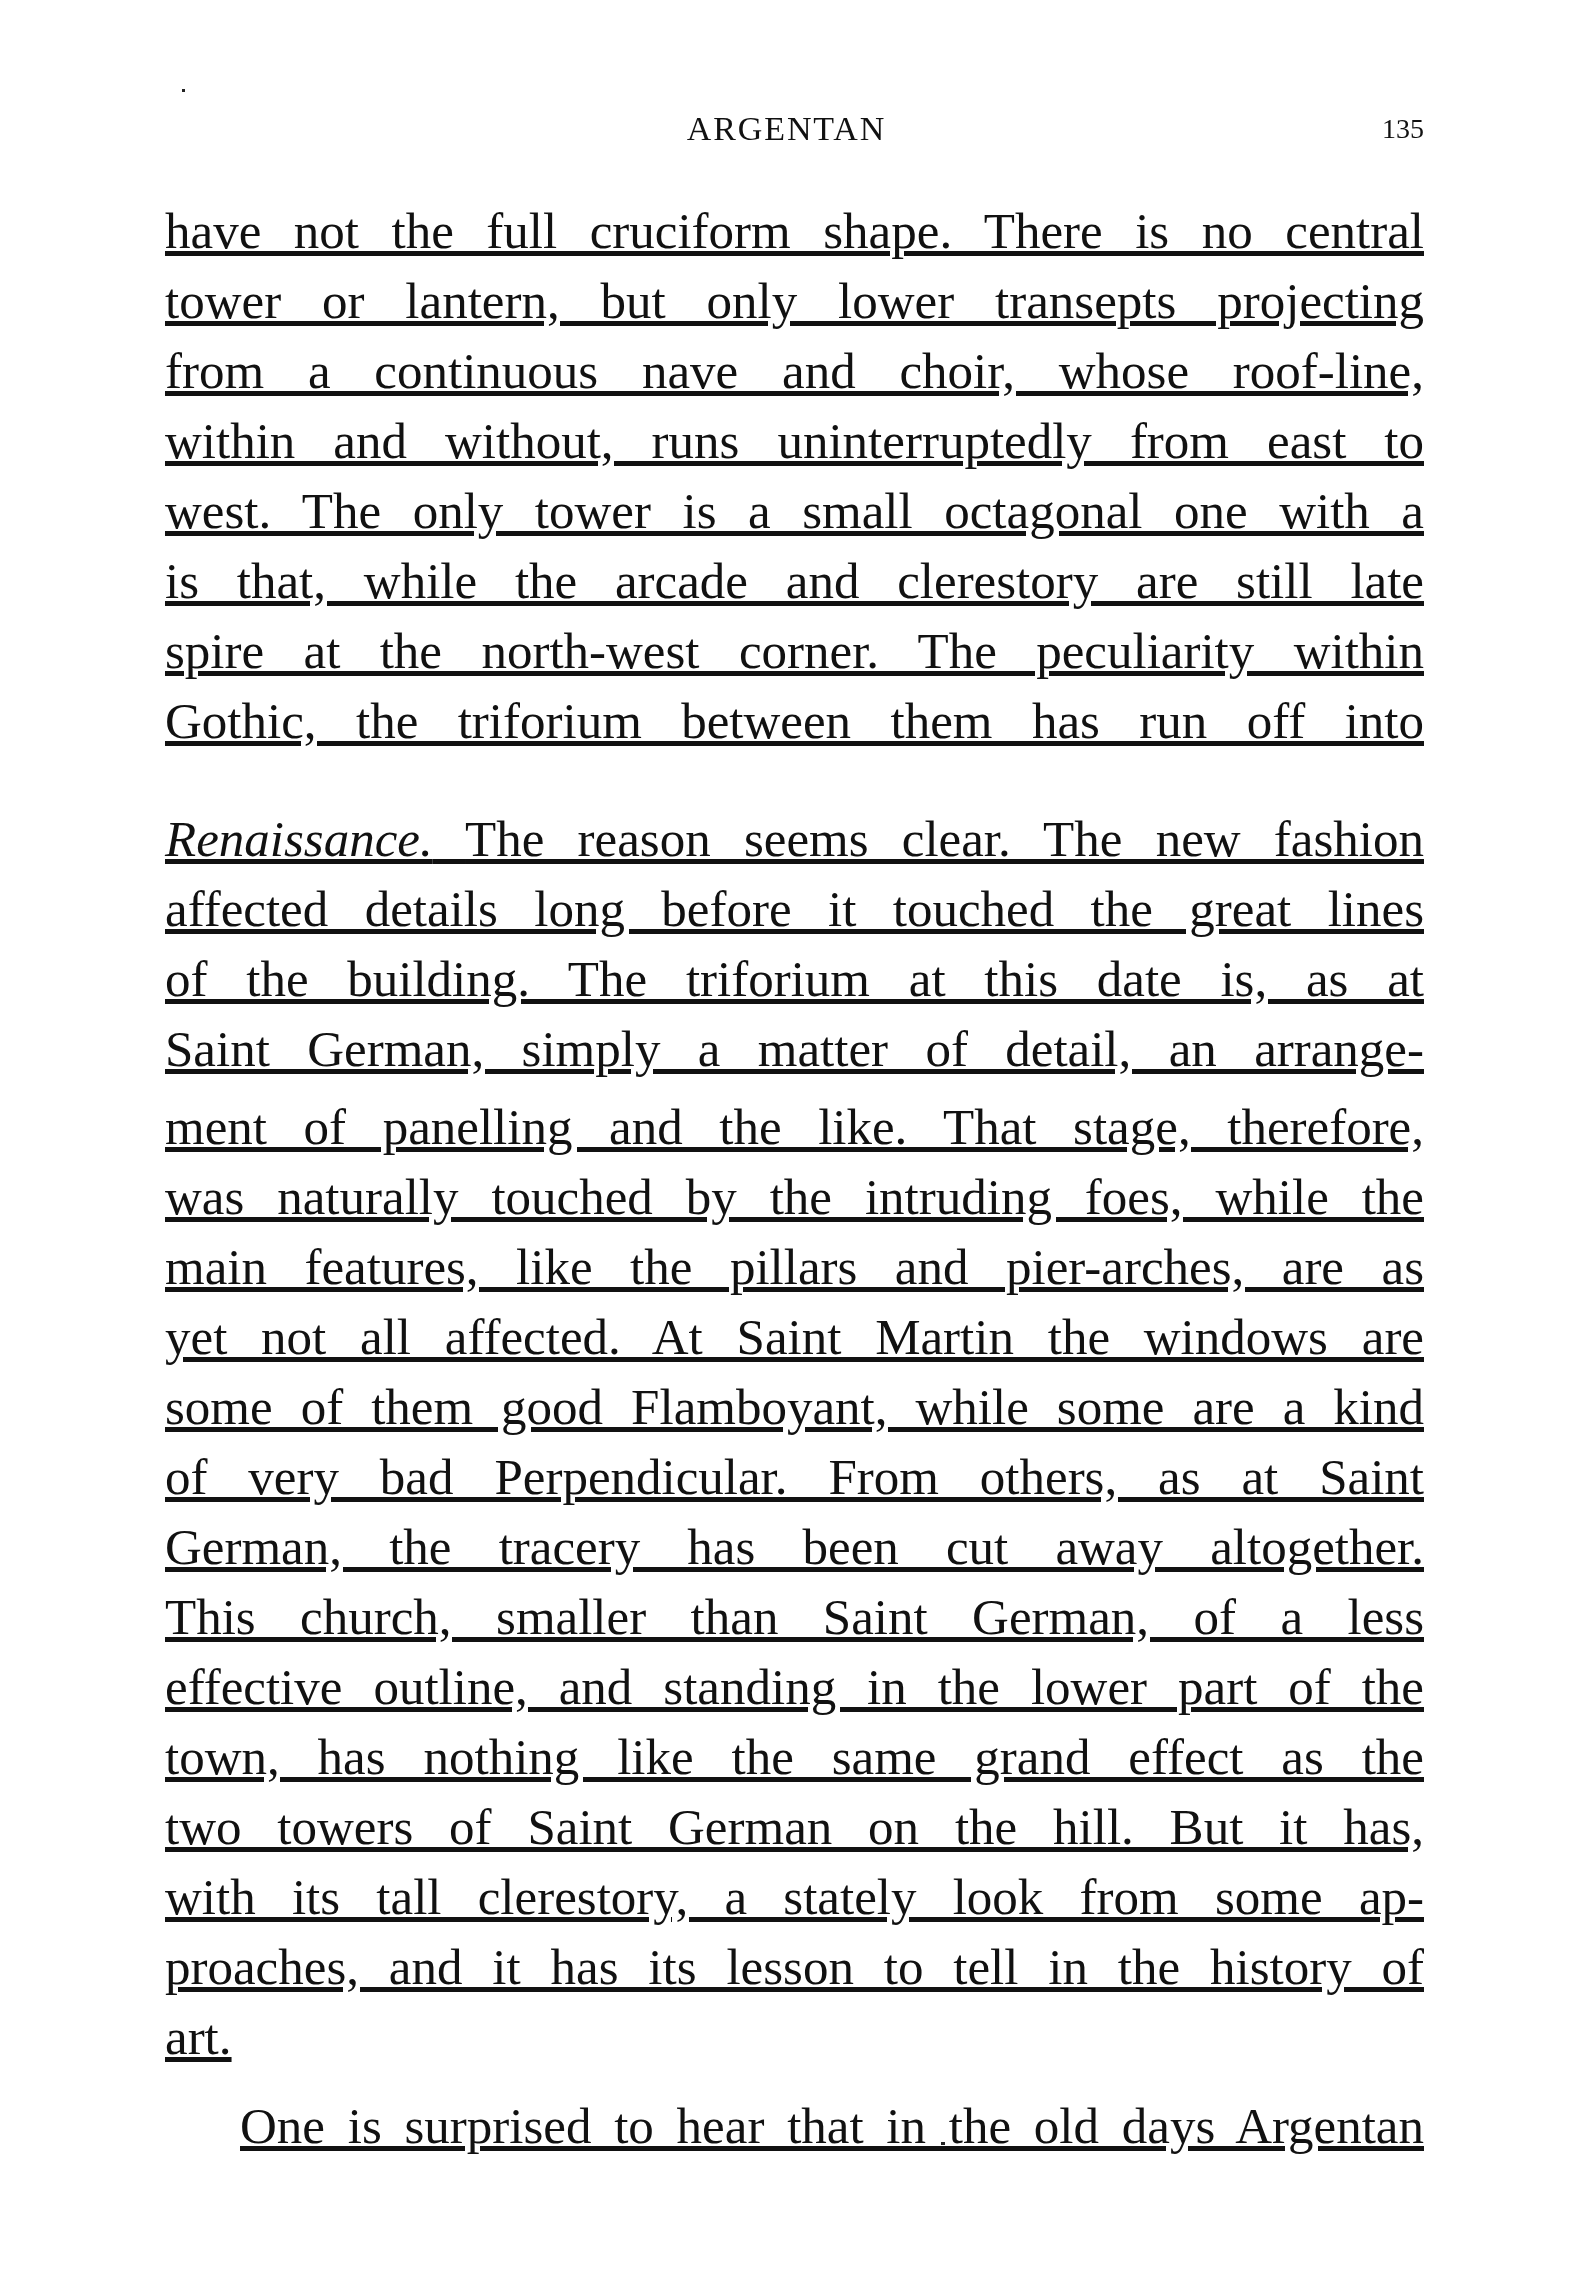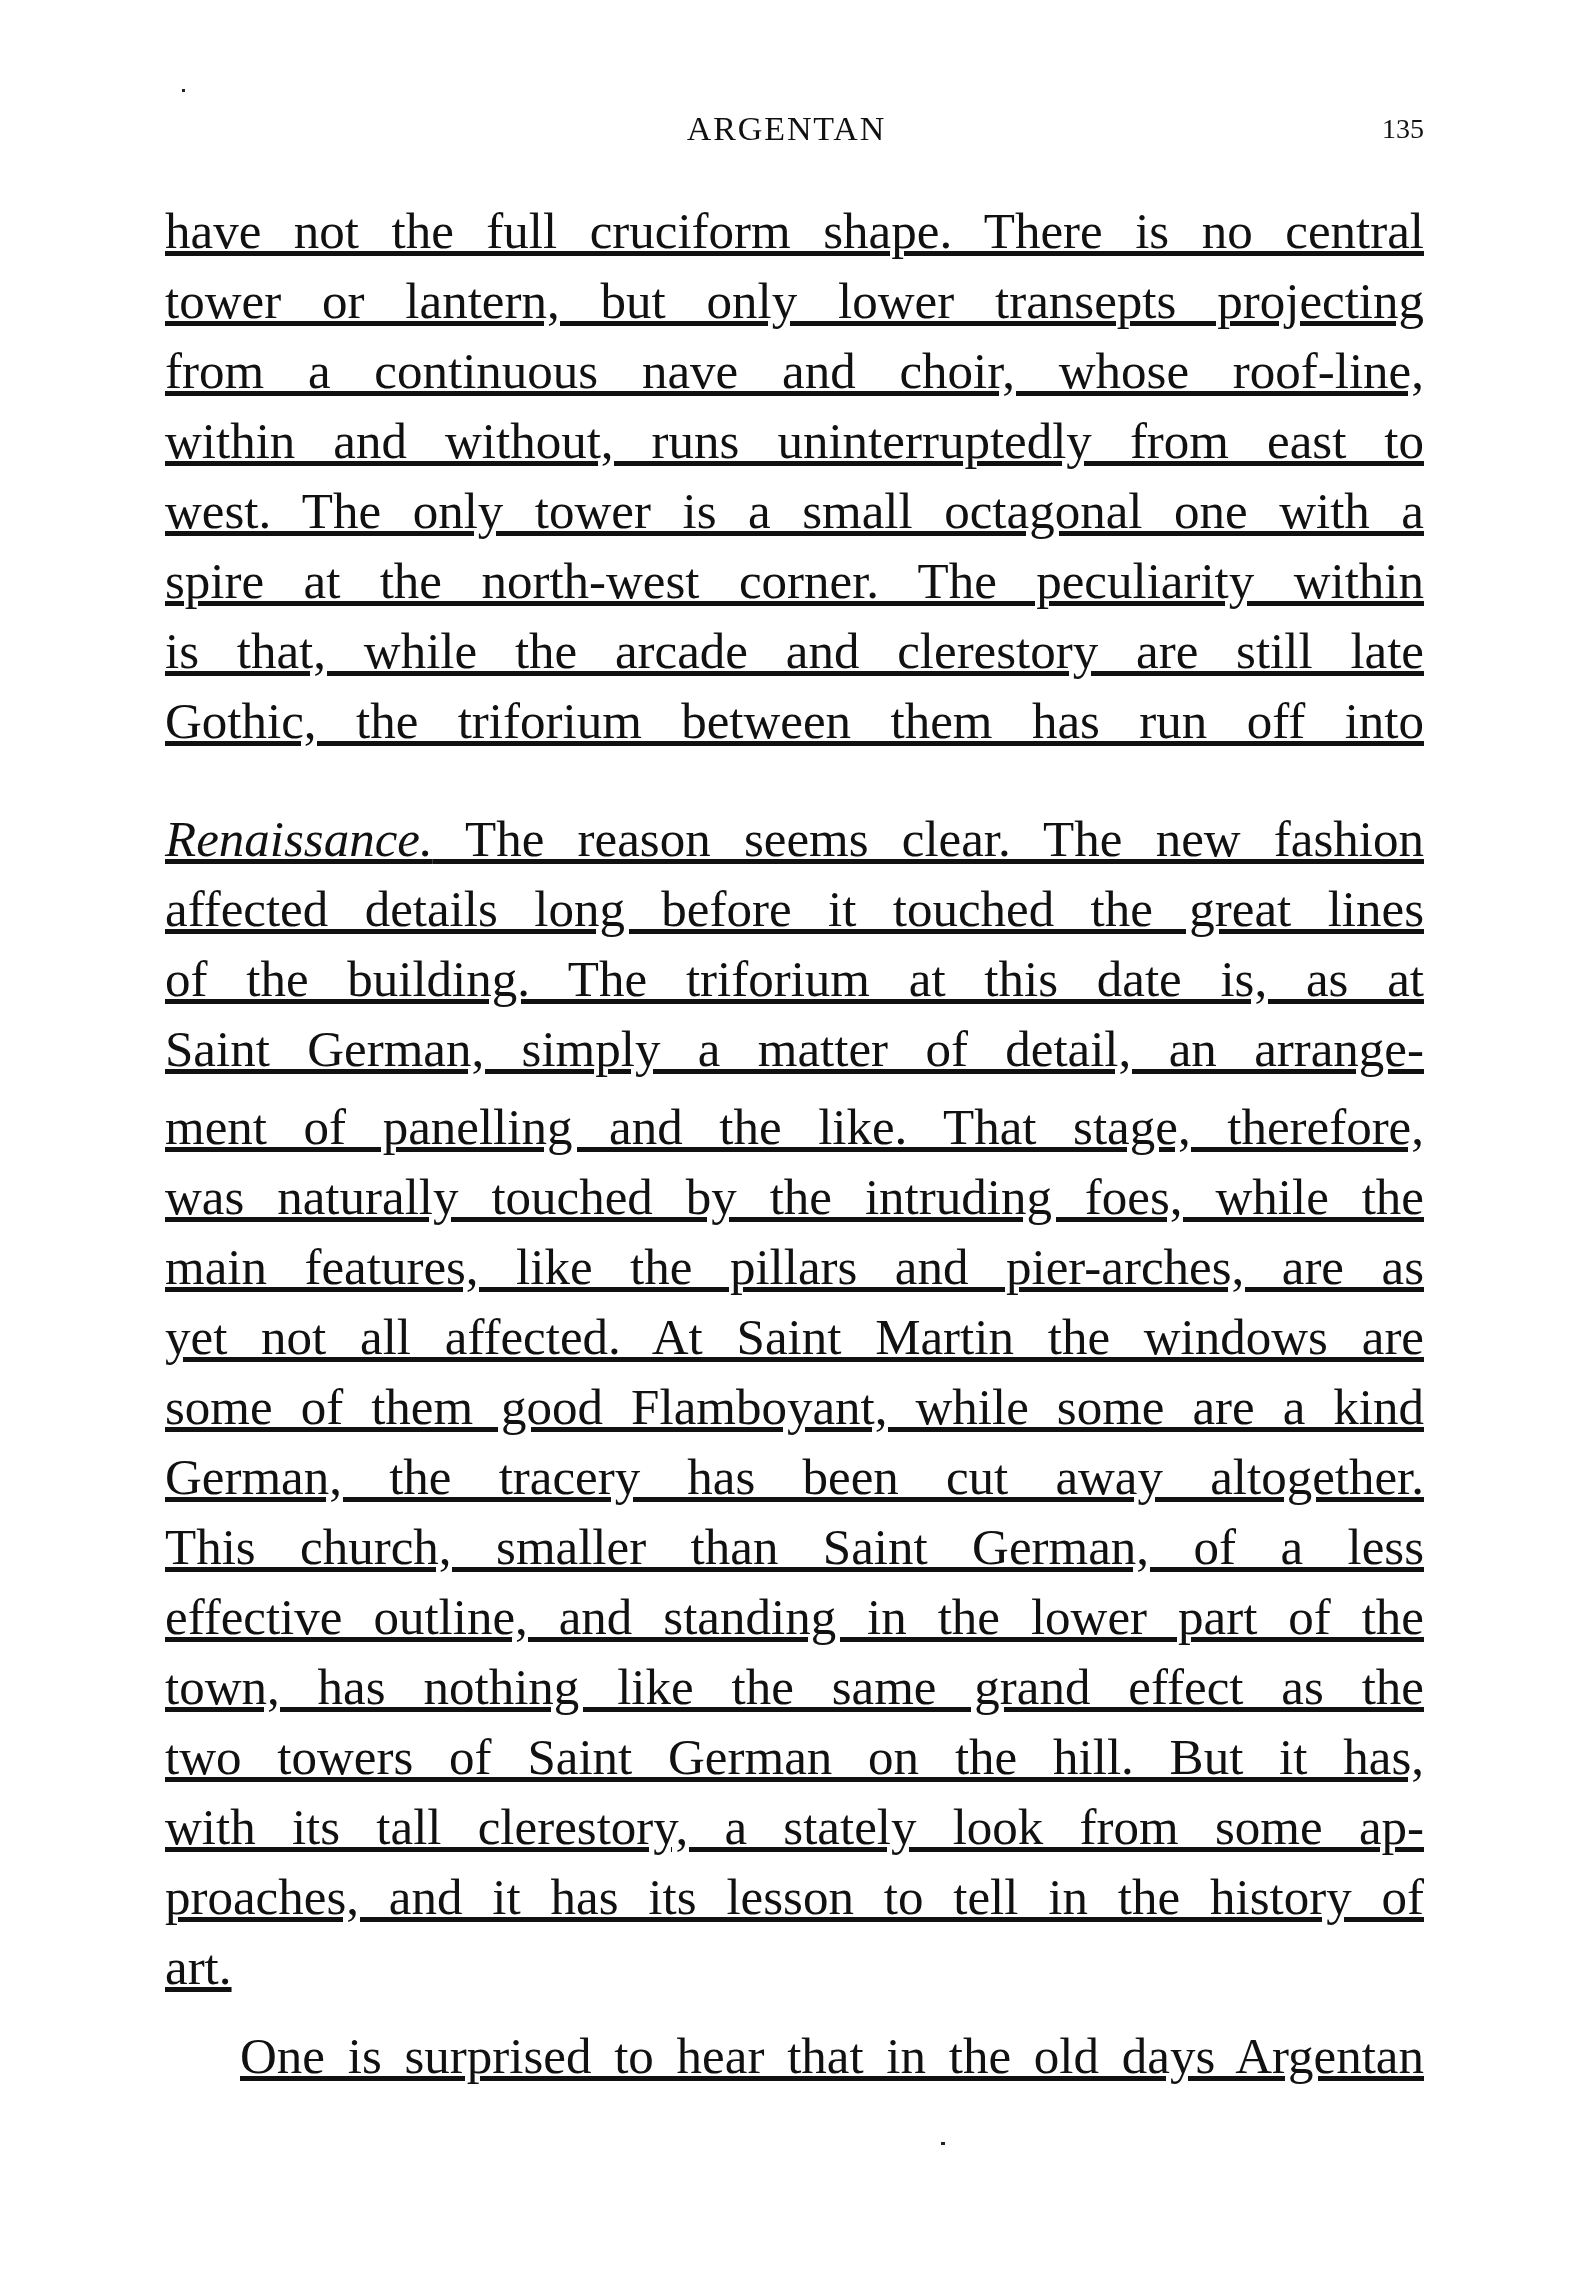--- a/index.html
+++ b/index.html
@@ -96,32 +96,33 @@
     <span class="running-title">ARGENTAN</span>
     <span class="page-number">135</span>
   </div>
 
   <div class="body-text">
     <div class="line" style="white-space: normal; text-align-last: justify;">have not the full cruciform shape.  There is no central</div>
     <div class="line" style="white-space: normal; text-align-last: justify;">tower or lantern, but only lower transepts projecting</div>
     <div class="line" style="white-space: normal; text-align-last: justify;">from a continuous nave and choir, whose roof-line,</div>
     <div class="line" style="white-space: normal; text-align-last: justify;">within and without, runs uninterruptedly from east to</div>
     <div class="line" style="white-space: normal; text-align-last: justify;">west.  The only tower is a small octagonal one with a</div>
+    <div class="line" style="white-space: normal; text-align-last: justify;">is that, while the arcade and clerestory are still late</div>
     <div class="line" style="white-space: normal; text-align-last: justify;">spire at the north-west corner.  The peculiarity within</div>
-    <div class="line" style="white-space: normal; text-align-last: justify;">is that, while the arcade and clerestory are still late</div>
     <div class="line" style="white-space: normal; text-align-last: justify;">Gothic, the triforium between them has run off into</div>
     <div class="line" style="white-space: normal; text-align-last: justify; margin-top: 48px;"><span class="it">Renaissance.</span> <span>The reason seems clear.  The new fashion</span></div>
     <div class="line" style="white-space: normal; text-align-last: justify;">affected details long before it touched the great lines</div>
     <div class="line" style="white-space: normal; text-align-last: justify;">of the building.  The triforium at this date is, as at</div>
     <div class="line" style="white-space: normal; text-align-last: justify;">Saint German, simply a matter of detail, an arrange-</div>
     <div class="line" style="white-space: normal; text-align-last: justify; margin-top: 8px;">ment of panelling and the like.  That stage, therefore,</div>
     <div class="line" style="white-space: normal; text-align-last: justify;">was naturally touched by the intruding foes, while the</div>
     <div class="line" style="white-space: normal; text-align-last: justify;">main features, like the pillars and pier-arches, are as</div>
     <div class="line" style="white-space: normal; text-align-last: justify;">yet not all affected.  At Saint Martin the windows are</div>
     <div class="line" style="white-space: normal; text-align-last: justify;">some of them good Flamboyant, while some are a kind</div>
+    <div class="line" style="white-space: normal; text-align-last: justify;">of very bad Perpendicular.  From others, as at Saint</div>
     <div class="line" style="white-space: normal; text-align-last: justify;">German, the tracery has been cut away altogether.</div>
     <div class="line" style="white-space: normal; text-align-last: justify;">This church, smaller than Saint German, of a less</div>
     <div class="line" style="white-space: normal; text-align-last: justify;">effective outline, and standing in the lower part of the</div>
     <div class="line" style="white-space: normal; text-align-last: justify;">town, has nothing like the same grand effect as the</div>
     <div class="line" style="white-space: normal; text-align-last: justify;">two towers of Saint German on the hill.  But it has,</div>
     <div class="line" style="white-space: normal; text-align-last: justify;">with its tall clerestory, a stately look from some ap-</div>
     <div class="line" style="white-space: normal; text-align-last: justify;">proaches, and it has its lesson to tell in the history of</div>
     <div class="line last" style="white-space: normal; text-align-last: left;">art.</div>
     <div class="line indent" style="white-space: normal; text-align-last: justify;">One is surprised to hear that in the old days Argentan</div>
   </div>

